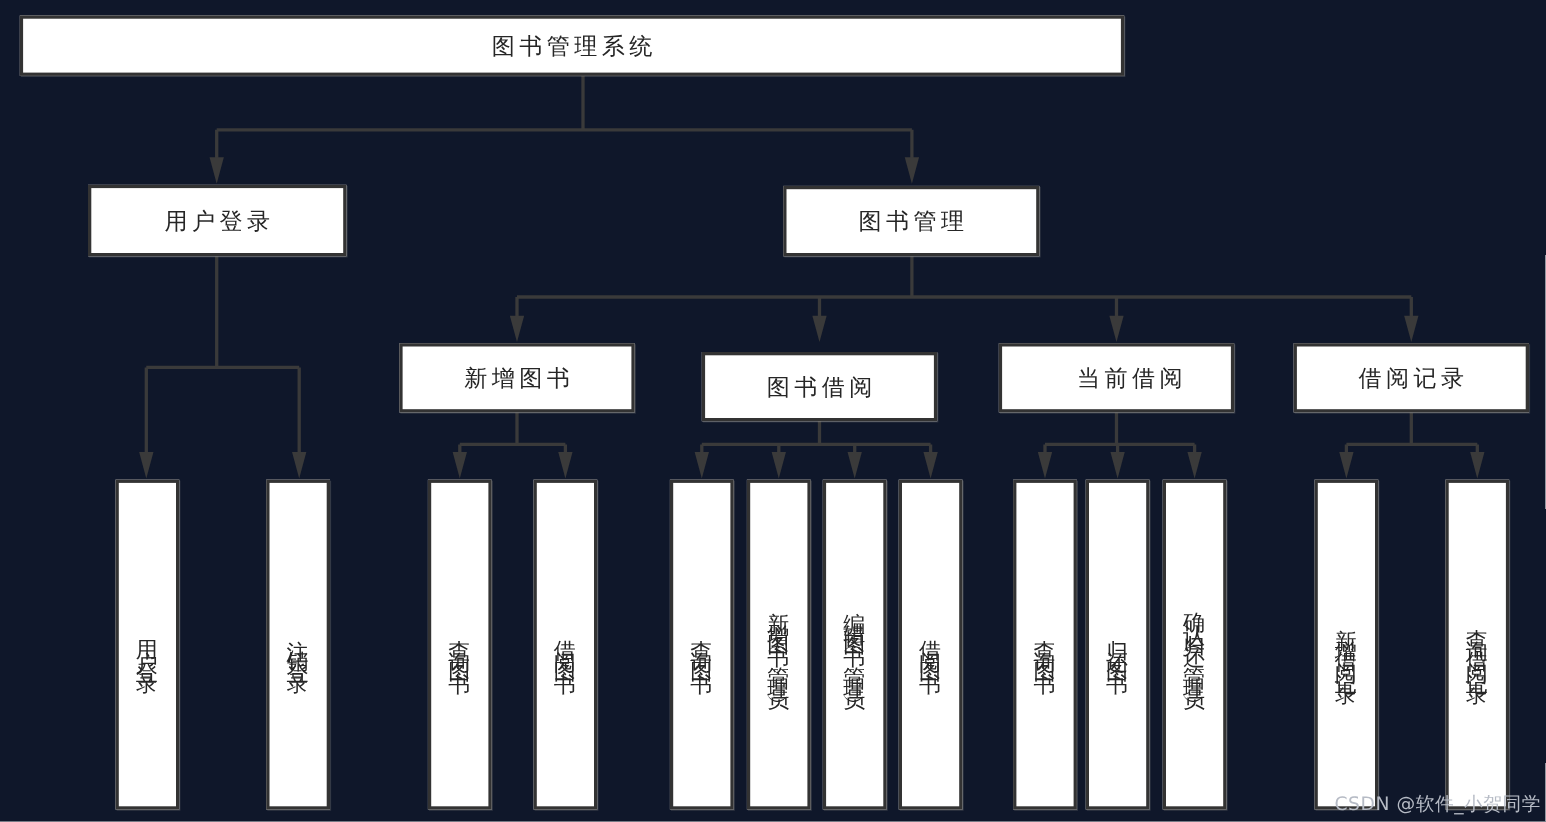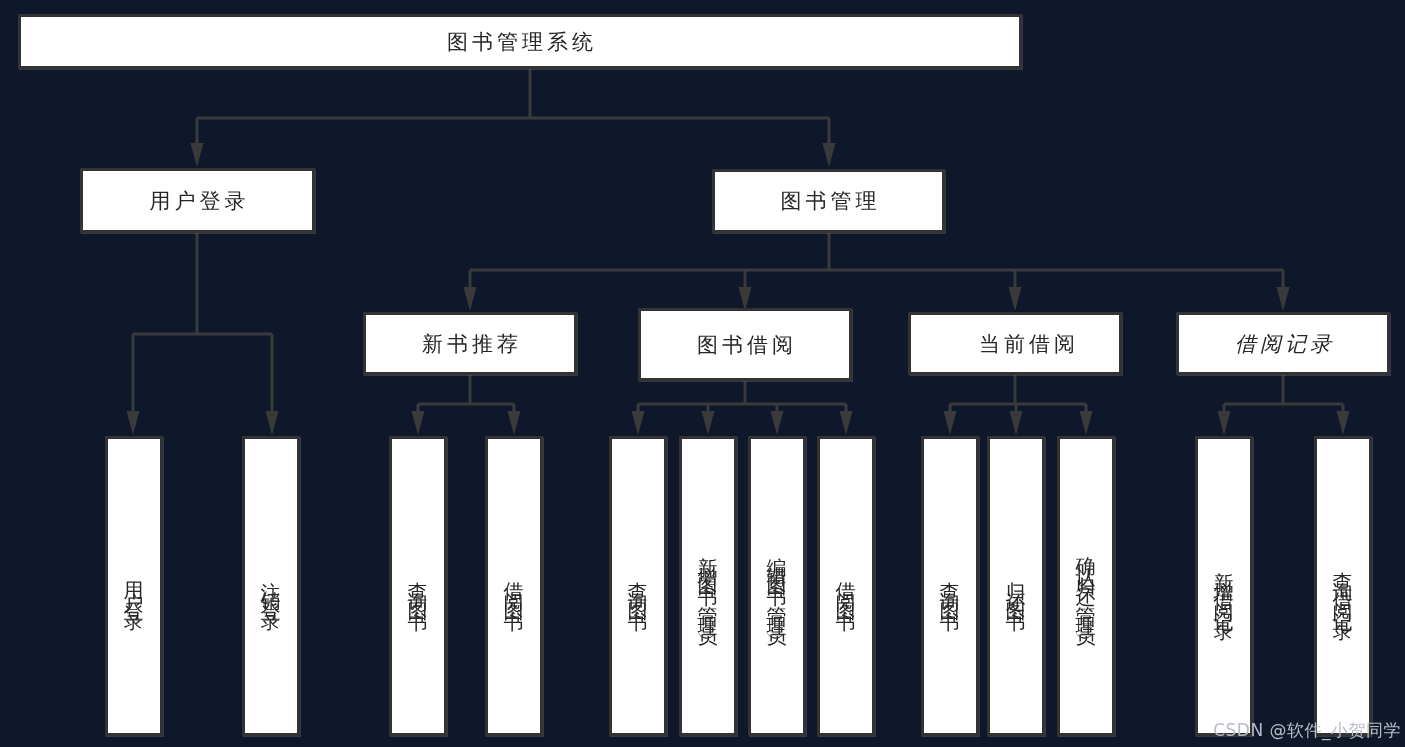--- a/index.html
+++ b/index.html
@@ -85,24 +85,24 @@
       <polygon points="1217.5,411 1230.5,411 1224,435"></polygon>
       <polygon points="1336.5,411 1349.5,411 1343,435"></polygon>
     </g>
   </svg>
 
   <div class="node h-node" style="left:18px; top:14px; width:1004px; height:55px;">图书管理系统</div>
 
   <div class="node h-node" style="left:80px; top:168px; width:235px; height:65px;">用户登录</div>
   <div class="node h-node" style="left:712px; top:169px; width:233px; height:64px;">图书管理</div>
 
-  <div class="node h-node" style="left:363px; top:312px; width:214px; height:63px;">新书推荐</div>
-  <div class="node h-node" style="left:638px; top:308px; width:214px; height:73px;">图书借阅</div>
+  <div class="node h-node" style="left:363px; top:312px; width:214px; height:63px;">新增图书</div>
+  <div class="node h-node" style="left:638px; top:320px; width:214px; height:63px;">图书借阅</div>
   <div class="node h-node" style="left:908px; top:312px; width:214px; height:63px;padding-left:24px;">当前借阅</div>
-  <div class="node h-node" style="left:1176px; top:312px; width:214px; height:63px;font-style:italic;">借阅记录</div>
+  <div class="node h-node" style="left:1176px; top:312px; width:214px; height:63px;">借阅记录</div>
 
   <div class="node v-node" style="left:105px; top:436px; width:58px; height:300px;">用户登录</div>
   <div class="node v-node" style="left:242px; top:436px; width:58px; height:300px;">注销登录</div>
 
   <div class="node v-node" style="left:389px; top:436px; width:58px; height:300px;">查询图书</div>
   <div class="node v-node" style="left:485px; top:436px; width:58px; height:300px;">借阅图书</div>
 
   <div class="node v-node" style="left:609px; top:436px; width:58px; height:300px;">查询图书</div>
   <div class="node v-node" style="left:679px; top:436px; width:58px; height:300px;">新增图书（管理员）</div>
   <div class="node v-node" style="left:748px; top:436px; width:58px; height:300px;">编辑图书（管理员）</div>

